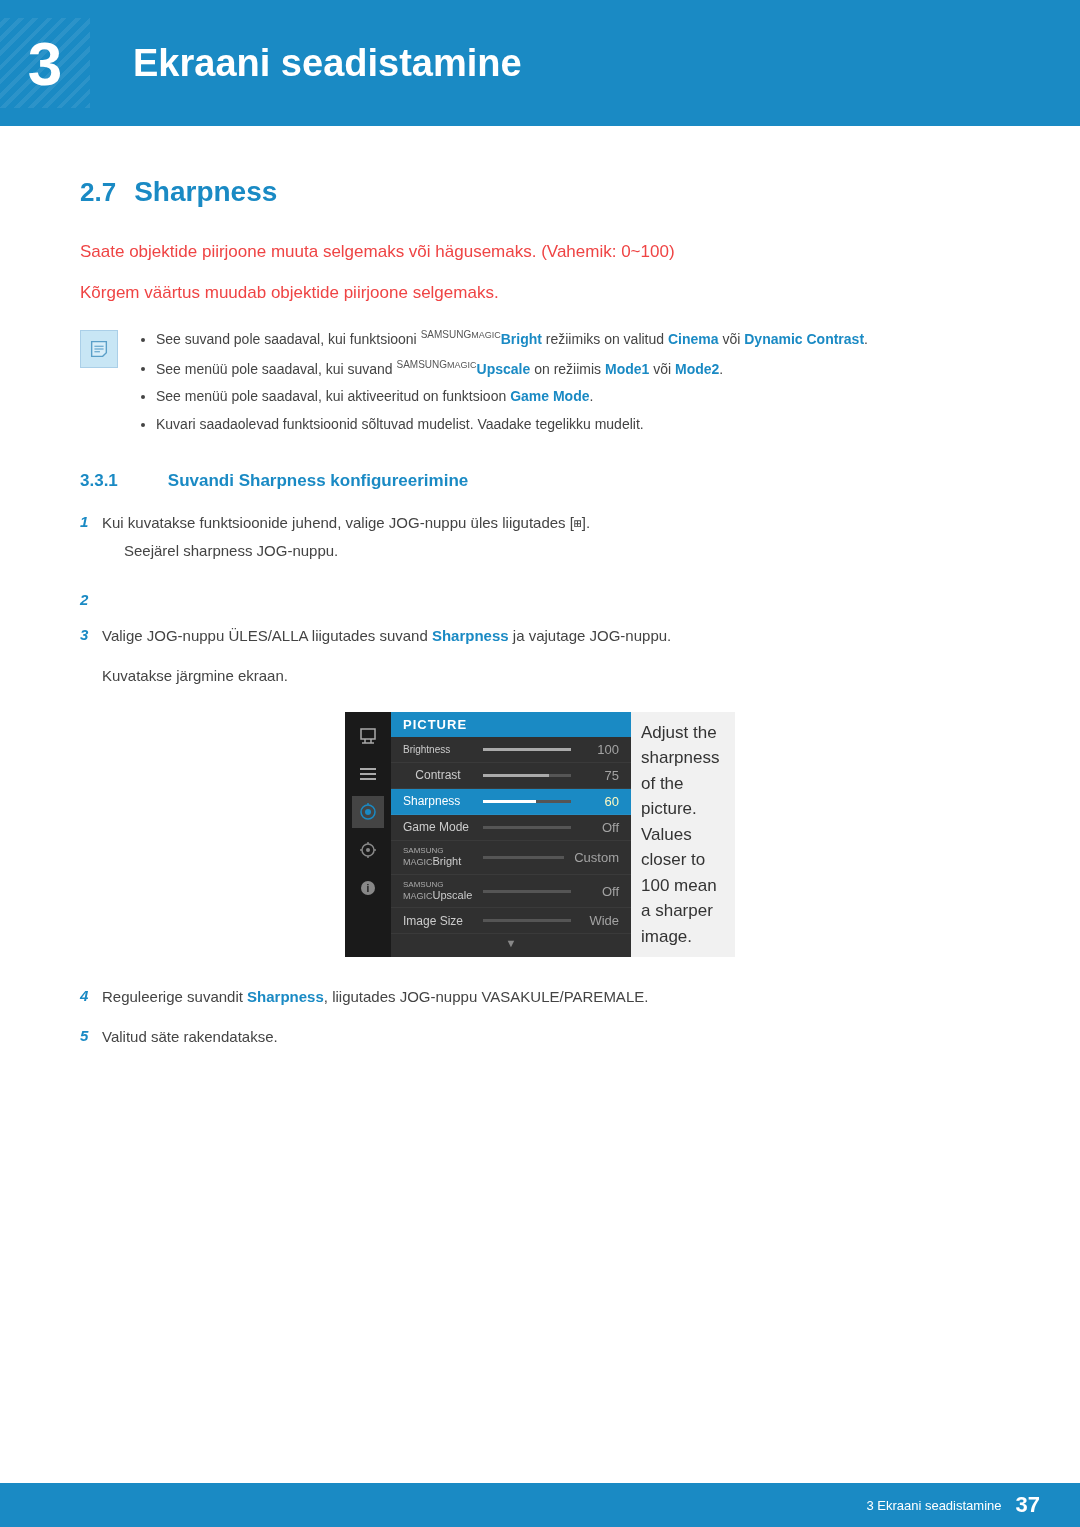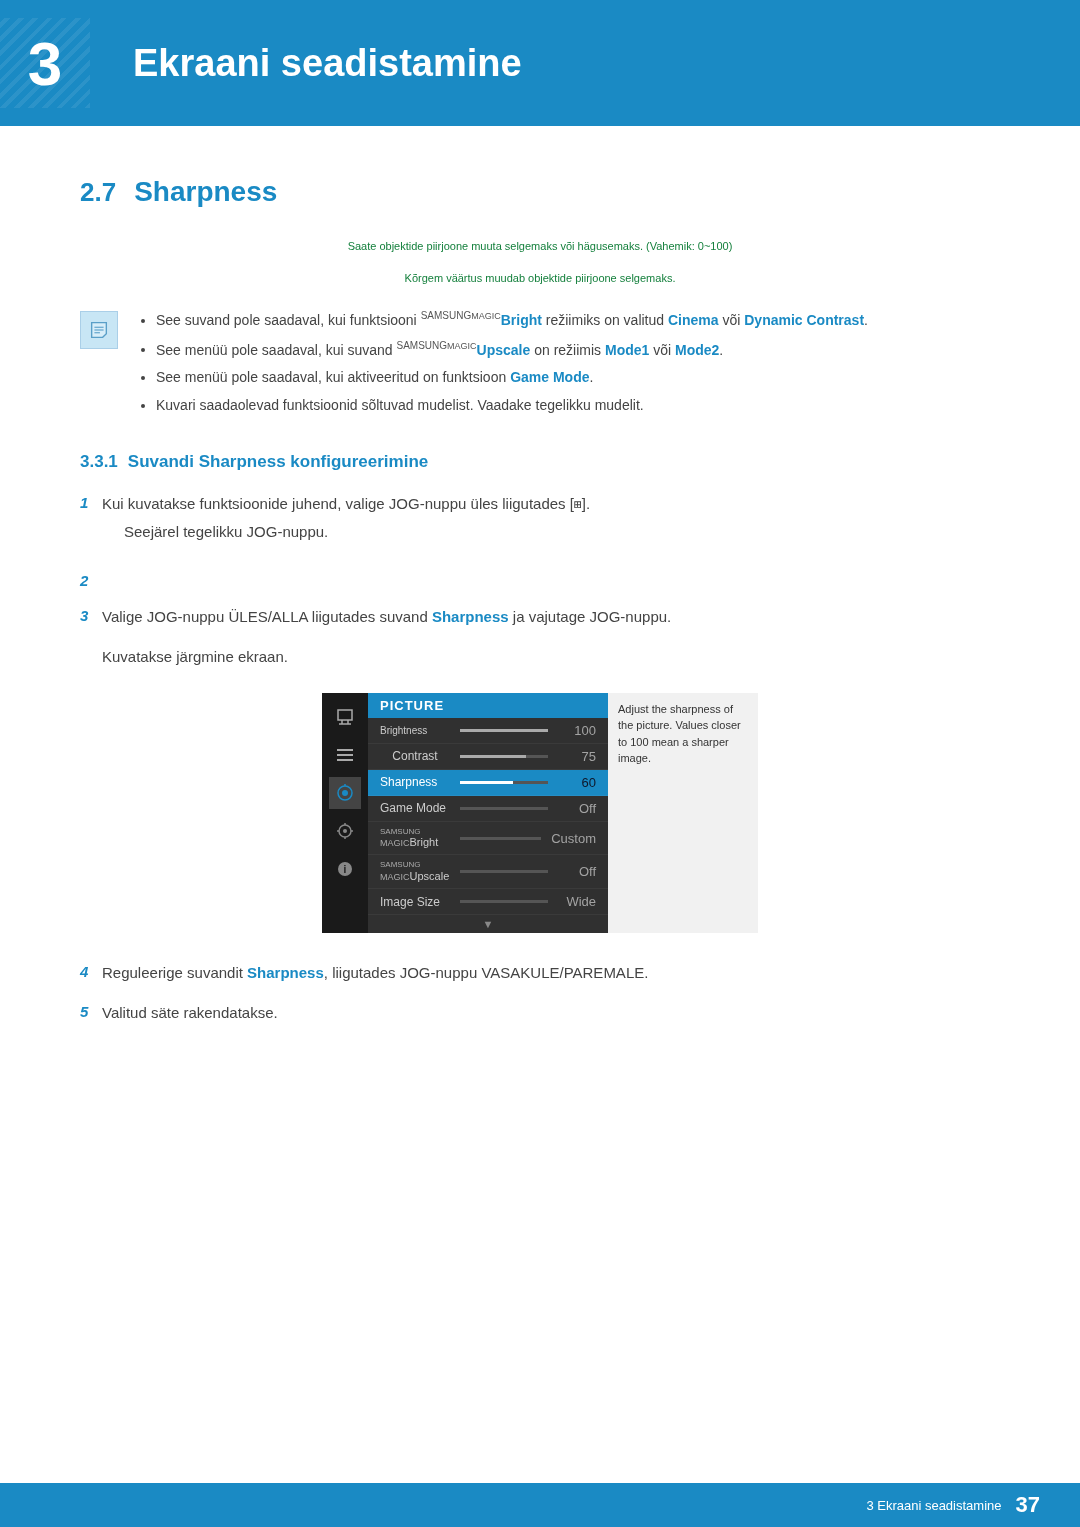--- a/index.html
+++ b/index.html
@@ -74,25 +74,24 @@
       margin-right: 18px;
     }
     .section-title {
       font-size: 28px;
       font-weight: bold;
       color: #1a8ac4;
     }
 
     
     .body-text {
-      font-size: 11px;
+      font-size: 17px;
       line-height: 1.6;
-      color: #15803d;
+      color: #ef4444;
       margin-bottom: 14px;
-      text-align: center;
     }
 
     
     .note-box {
       display: flex;
       align-items: flex-start;
       margin: 20px 0 28px 0;
     }
     .note-icon {
       width: 38px;
@@ -125,20 +124,21 @@
       vertical-align: super;
       color: #555;
       font-weight: normal;
     }
 
     
     .subsection-heading {
       display: flex;
       align-items: flex-start;
       margin: 30px 0 20px 0;
+      gap: 40px;
     }
     .subsection-num {
       font-size: 17px;
       font-weight: bold;
       color: #1a8ac4;
       margin-right: 10px;
     }
     .subsection-title {
       font-size: 17px;
       font-weight: bold;
@@ -251,33 +251,33 @@
     .osd-menu-item.selected .item-bar-fill {
       background: #fff;
     }
     .osd-value {
       font-size: 13px;
       color: #a3a3a3;
       min-width: 38px;
       text-align: right;
     }
     .osd-menu-item.selected .osd-value {
-      color: #0f172a;
+      color: #fef9c3;
     }
     .osd-arrow {
       text-align: center;
       color: #888;
       font-size: 11px;
       padding: 3px 0;
     }
     .osd-tooltip {
       background: rgba(240,240,240,0.95);
-      width: 150px;
+      width: 104px;
       padding: 8px 10px;
-      font-size: 11px;
+      font-size: 17px;
       color: #333;
       line-height: 1.5;
     }
 
     
     .page-footer {
       position: absolute;
       bottom: 0;
       left: 0;
       right: 0;
@@ -348,21 +348,21 @@
     <span class="subsection-num">3.3.1</span>
     <span class="subsection-title">Suvandi Sharpness konfigureerimine</span>
   </div>
 
   <ol class="steps">
 
     <li class="step">
       <span class="step-num">1</span>
       <div>
         <span class="step-text">Kui kuvatakse funktsioonide juhend, valige JOG-nuppu üles liigutades [<span style="font-family:monospace;font-size:13px;">⊞</span>].</span>
-        <span class="step-sub">Seejärel tegelikku JOG-nuppu.</span>
+        <span class="step-sub">Seejärel sharpness JOG-nuppu.</span>
       </div>
     </li>
 
     <li class="step">
       <span class="step-num">2</span>
     </li>
 
     <li style="display:block;margin-bottom:6px;">
       <div class="step">
         <span class="step-num">3</span>

